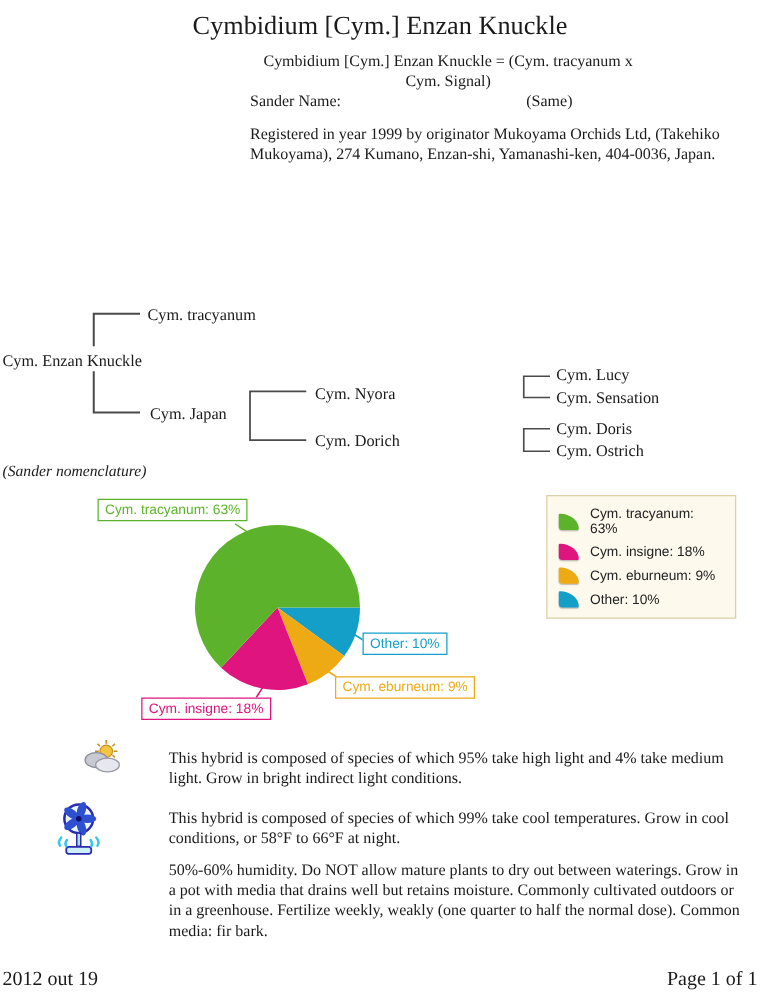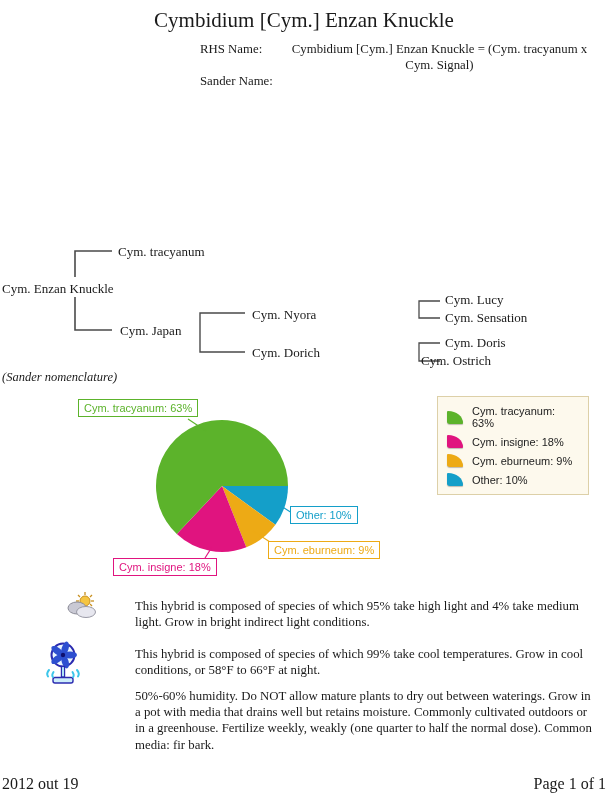--- a/index.html
+++ b/index.html
@@ -44,45 +44,46 @@
 </style>
 </head>
 <body>
 
 <div class="page">
 
   <div class="title">Cymbidium [Cym.] Enzan Knuckle</div>
 
   <div class="info">
     <div class="name-row">
-      <div class="name-label">RHS Name:</div>
       <div class="name-value">Cymbidium [Cym.] Enzan Knuckle = (Cym. tracyanum x Cym. Signal)</div>
     </div>
     <div class="name-row">
       <div class="name-label">Sander Name:</div>
+      <div class="name-value">(Same)</div>
     </div>
+    <div class="para">Registered in year 1999 by originator Mukoyama Orchids Ltd, (Takehiko Mukoyama), 274 Kumano, Enzan-shi, Yamanashi-ken, 404-0036, Japan.</div>
   </div>
 
   <svg class="svg-overlay" style="left:0; top:240px;" width="608" height="132">
     <path d="M 112 11 L 75 11 L 75 37" fill="none" stroke="#4a4a4a" stroke-width="1.6"></path>
     <path d="M 75 57 L 75 90 L 112 90" fill="none" stroke="#4a4a4a" stroke-width="1.6"></path>
     <path d="M 245 73 L 200 73 L 200 112 L 245 112" fill="none" stroke="#4a4a4a" stroke-width="1.4"></path>
     <path d="M 440 61 L 419 61 L 419 78 L 440 78" fill="none" stroke="#4a4a4a" stroke-width="1.3"></path>
     <path d="M 440 103 L 419 103 L 419 121 L 440 121" fill="none" stroke="#4a4a4a" stroke-width="1.3"></path>
   </svg>
 
   <div class="tree-label" style="left:118px; top:244px;">Cym. tracyanum</div>
   <div class="tree-label" style="left:2px;   top:281px;">Cym. Enzan Knuckle</div>
   <div class="tree-label" style="left:120px; top:323px;">Cym. Japan</div>
   <div class="tree-label" style="left:252px; top:307px;">Cym. Nyora</div>
   <div class="tree-label" style="left:252px; top:345px;">Cym. Dorich</div>
   <div class="tree-label" style="left:445px; top:292px;">Cym. Lucy</div>
   <div class="tree-label" style="left:445px; top:310px;">Cym. Sensation</div>
   <div class="tree-label" style="left:445px; top:335px;">Cym. Doris</div>
-  <div class="tree-label" style="left:421px; top:353px;">Cym. Ostrich</div>
+  <div class="tree-label" style="left:445px; top:353px;">Cym. Ostrich</div>
 
   <div class="note">(Sander nomenclature)</div>
 
   <svg id="pie-svg" class="svg-overlay" style="left:0; top:390px;" width="608" height="210">
       <path d="M 222 96 L 288 96 A 66 66 0 0 1 275.39512162874655 134.79382665130322 Z" fill="#149fc9"></path>
       <path d="M 222 96 L 275.39512162874655 134.79382665130322 A 66 66 0 0 1 246.29622047718874 157.3652480686246 Z" fill="#edaa15"></path>
       <path d="M 222 96 L 246.29622047718874 157.3652480686246 A 66 66 0 0 1 176.81989100870655 144.11192940981317 Z" fill="#e0147f"></path>
       <path d="M 222 96 L 176.81989100870655 144.11192940981317 A 66 66 0 1 1 288 95.99999999999999 Z" fill="#5cb32b"></path>
       <line x1="188" y1="29" x2="206" y2="41" stroke="#5cb32b" stroke-width="1.2"></line>
       <line x1="205" y1="168" x2="212" y2="157" stroke="#e0147f" stroke-width="1.2"></line>

